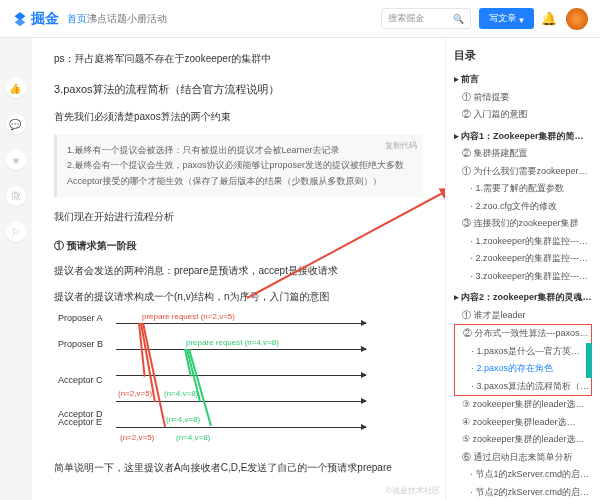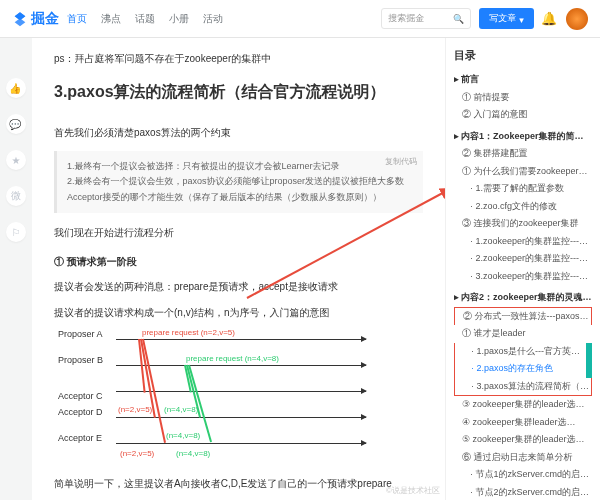--- a/index.html
+++ b/index.html
@@ -1,32 +1,32 @@
 <!DOCTYPE html>
 <html><head>
 <meta charset="utf-8">
 <style>
 *{margin:0;padding:0;box-sizing:border-box;font-family:-apple-system,"PingFang SC","Microsoft YaHei",sans-serif}
 body{background:#f4f5f5;font-size:11px;color:#333;width:600px;height:500px;overflow:hidden;position:relative}
 .header{height:38px;background:#fff;border-bottom:1px solid #e5e5e5;display:flex;align-items:center;padding:16px 12px;gap:8px}
 .logo{color:#1e80ff;font-size:14px;font-weight:bold;display:flex;align-items:center;gap:3px}
 .logo-icon{width:16px;height:16px}
-.nav{display:flex;gap:14px;font-size:10px;color:#71777c}
+.nav{display:flex;font-size:10px;color:#71777c}
 .nav span:first-child{color:#1e80ff}
 .search{margin-left:auto;border:1px solid #e5e5e5;border-radius:3px;padding:3px 6px;font-size:9px;color:#999;width:90px;display:flex;align-items:center;justify-content:space-between}
 .btn-write{background:#1e80ff;color:#fff;padding:4px 10px;border-radius:3px;font-size:9px;display:flex;align-items:flex-end;gap:3px}
 .bell{color:#71777c;font-size:13px}
 .avatar{width:22px;height:22px;border-radius:50%;background:radial-gradient(circle,#ff9a3c,#cc5500)}
 .container{display:flex;height:462px}
 .leftbar{width:32px;background:#f4f5f5;padding-top:40px;display:flex;flex-direction:column;align-items:center;gap:16px}
 .leftbar .ic{width:20px;height:20px;border-radius:50%;background:#fff;display:flex;align-items:center;justify-content:center;color:#c2c8d1;font-size:10px;box-shadow:0 1px 2px rgba(0,0,0,.05)}
 .leftbar .ic.like{color:#6cbd45}
 .main{flex:1;background:#fff;padding:14px 22px;overflow:hidden;position:relative}
 .ps{font-size:10px;color:#333;margin-bottom:16px}
-.h3{font-size:16px;font-weight:bold;margin-bottom:22px}
+.h3{font-size:11px;font-weight:normal;margin-bottom:12px}
 .p{font-size:10px;margin-bottom:10px;line-height:1.6}
 .quote{background:#f8f8f8;border-left:3px solid #e5e5e5;padding:8px 10px;font-size:9px;color:#666;line-height:1.7;margin-bottom:12px;position:relative}
 .quote .copy{position:absolute;right:6px;top:4px;font-size:8px;color:#aaa}
 .sub{font-size:10px;font-weight:bold;margin:14px 0 10px}
 .diagram{width:310px;height:135px;position:relative;margin:6px 0 10px 4px}
 .lane{position:absolute;left:0;width:100%;height:1px;background:#333}
 .lane::after{content:"";position:absolute;right:-1px;top:-3px;border-left:6px solid #333;border-top:3px solid transparent;border-bottom:3px solid transparent}
 .lbl{position:absolute;left:0;font-size:9px;transform:translateY(-10px)}
 .dline{position:absolute;width:2px;transform-origin:top}
 .red{background:#e74c3c}
@@ -101,21 +101,21 @@
     <p class="p">提议者会发送的两种消息：prepare是预请求，accept是接收请求</p>
     <p class="p">提议者的提议请求构成一个(n,v)结构，n为序号，入门篇的意图</p>
 
     <div class="diagram">
       <div class="lbl" style="top:8px">Proposer A</div>
         <div class="lane" style="top:8px;left:58px;width:250px"></div>
       <div class="lbl" style="top:34px">Proposer B</div>
         <div class="lane" style="top:34px;left:58px;width:250px"></div>
       <div class="lbl" style="top:70px">Acceptor C</div>
         <div class="lane" style="top:60px;left:58px;width:250px"></div>
-      <div class="lbl" style="top:86px">Acceptor D</div>
+      <div class="lbl" style="top:104px">Acceptor D</div>
         <div class="lane" style="top:86px;left:58px;width:250px"></div>
       <div class="lbl" style="top:112px">Acceptor E</div>
         <div class="lane" style="top:112px;left:58px;width:250px"></div>
 
       <div class="anno r" style="top:-3px;left:84px">prepare request (n=2,v=5)</div>
       <div class="anno g" style="top:23px;left:128px">prepare request (n=4,v=8)</div>
       <div class="anno r" style="top:74px;left:60px">(n=2,v=5)</div>
       <div class="anno r" style="top:118px;left:62px">(n=2,v=5)</div>
       <div class="anno g" style="top:74px;left:106px">(n=4,v=8)</div>
       <div class="anno g" style="top:100px;left:108px">(n=4,v=8)</div>
@@ -150,22 +150,22 @@
         <li class="l0">▸ 内容1：Zookeeper集群的简单…</li>
         <li class="l1">② 集群搭建配置</li>
         <li class="l1">① 为什么我们需要zookeeper…</li>
         <li class="l2">· 1.需要了解的配置参数</li>
         <li class="l2">· 2.zoo.cfg文件的修改</li>
         <li class="l1">③ 连接我们的zookeeper集群</li>
         <li class="l2">· 1.zookeeper的集群监控---…</li>
         <li class="l2">· 2.zookeeper的集群监控---…</li>
         <li class="l2">· 3.zookeeper的集群监控---…</li>
         <li class="l0">▸ 内容2：zookeeper集群的灵魂…</li>
+        <li class="l1">① 谁才是leader</li>
         <li class="l1 boxed">② 分布式一致性算法---paxos…</li>
-        <li class="l1">① 谁才是leader</li>
         <li class="l2 boxed-mid">· 1.paxos是什么---官方英文…</li>
         <li class="l2 act boxed-mid">· 2.paxos的存在角色</li>
         <li class="l2 boxed-last">· 3.paxos算法的流程简析（结…</li>
         <li class="l1">③ zookeeper集群的leader选…</li>
         <li class="l1">④ zookeeper集群leader选…</li>
         <li class="l1">⑤ zookeeper集群的leader选…</li>
         <li class="l1">⑥ 通过启动日志来简单分析</li>
         <li class="l2">· 节点1的zkServer.cmd的启…</li>
         <li class="l2">· 节点2的zkServer.cmd的启…</li>
       </ul>

